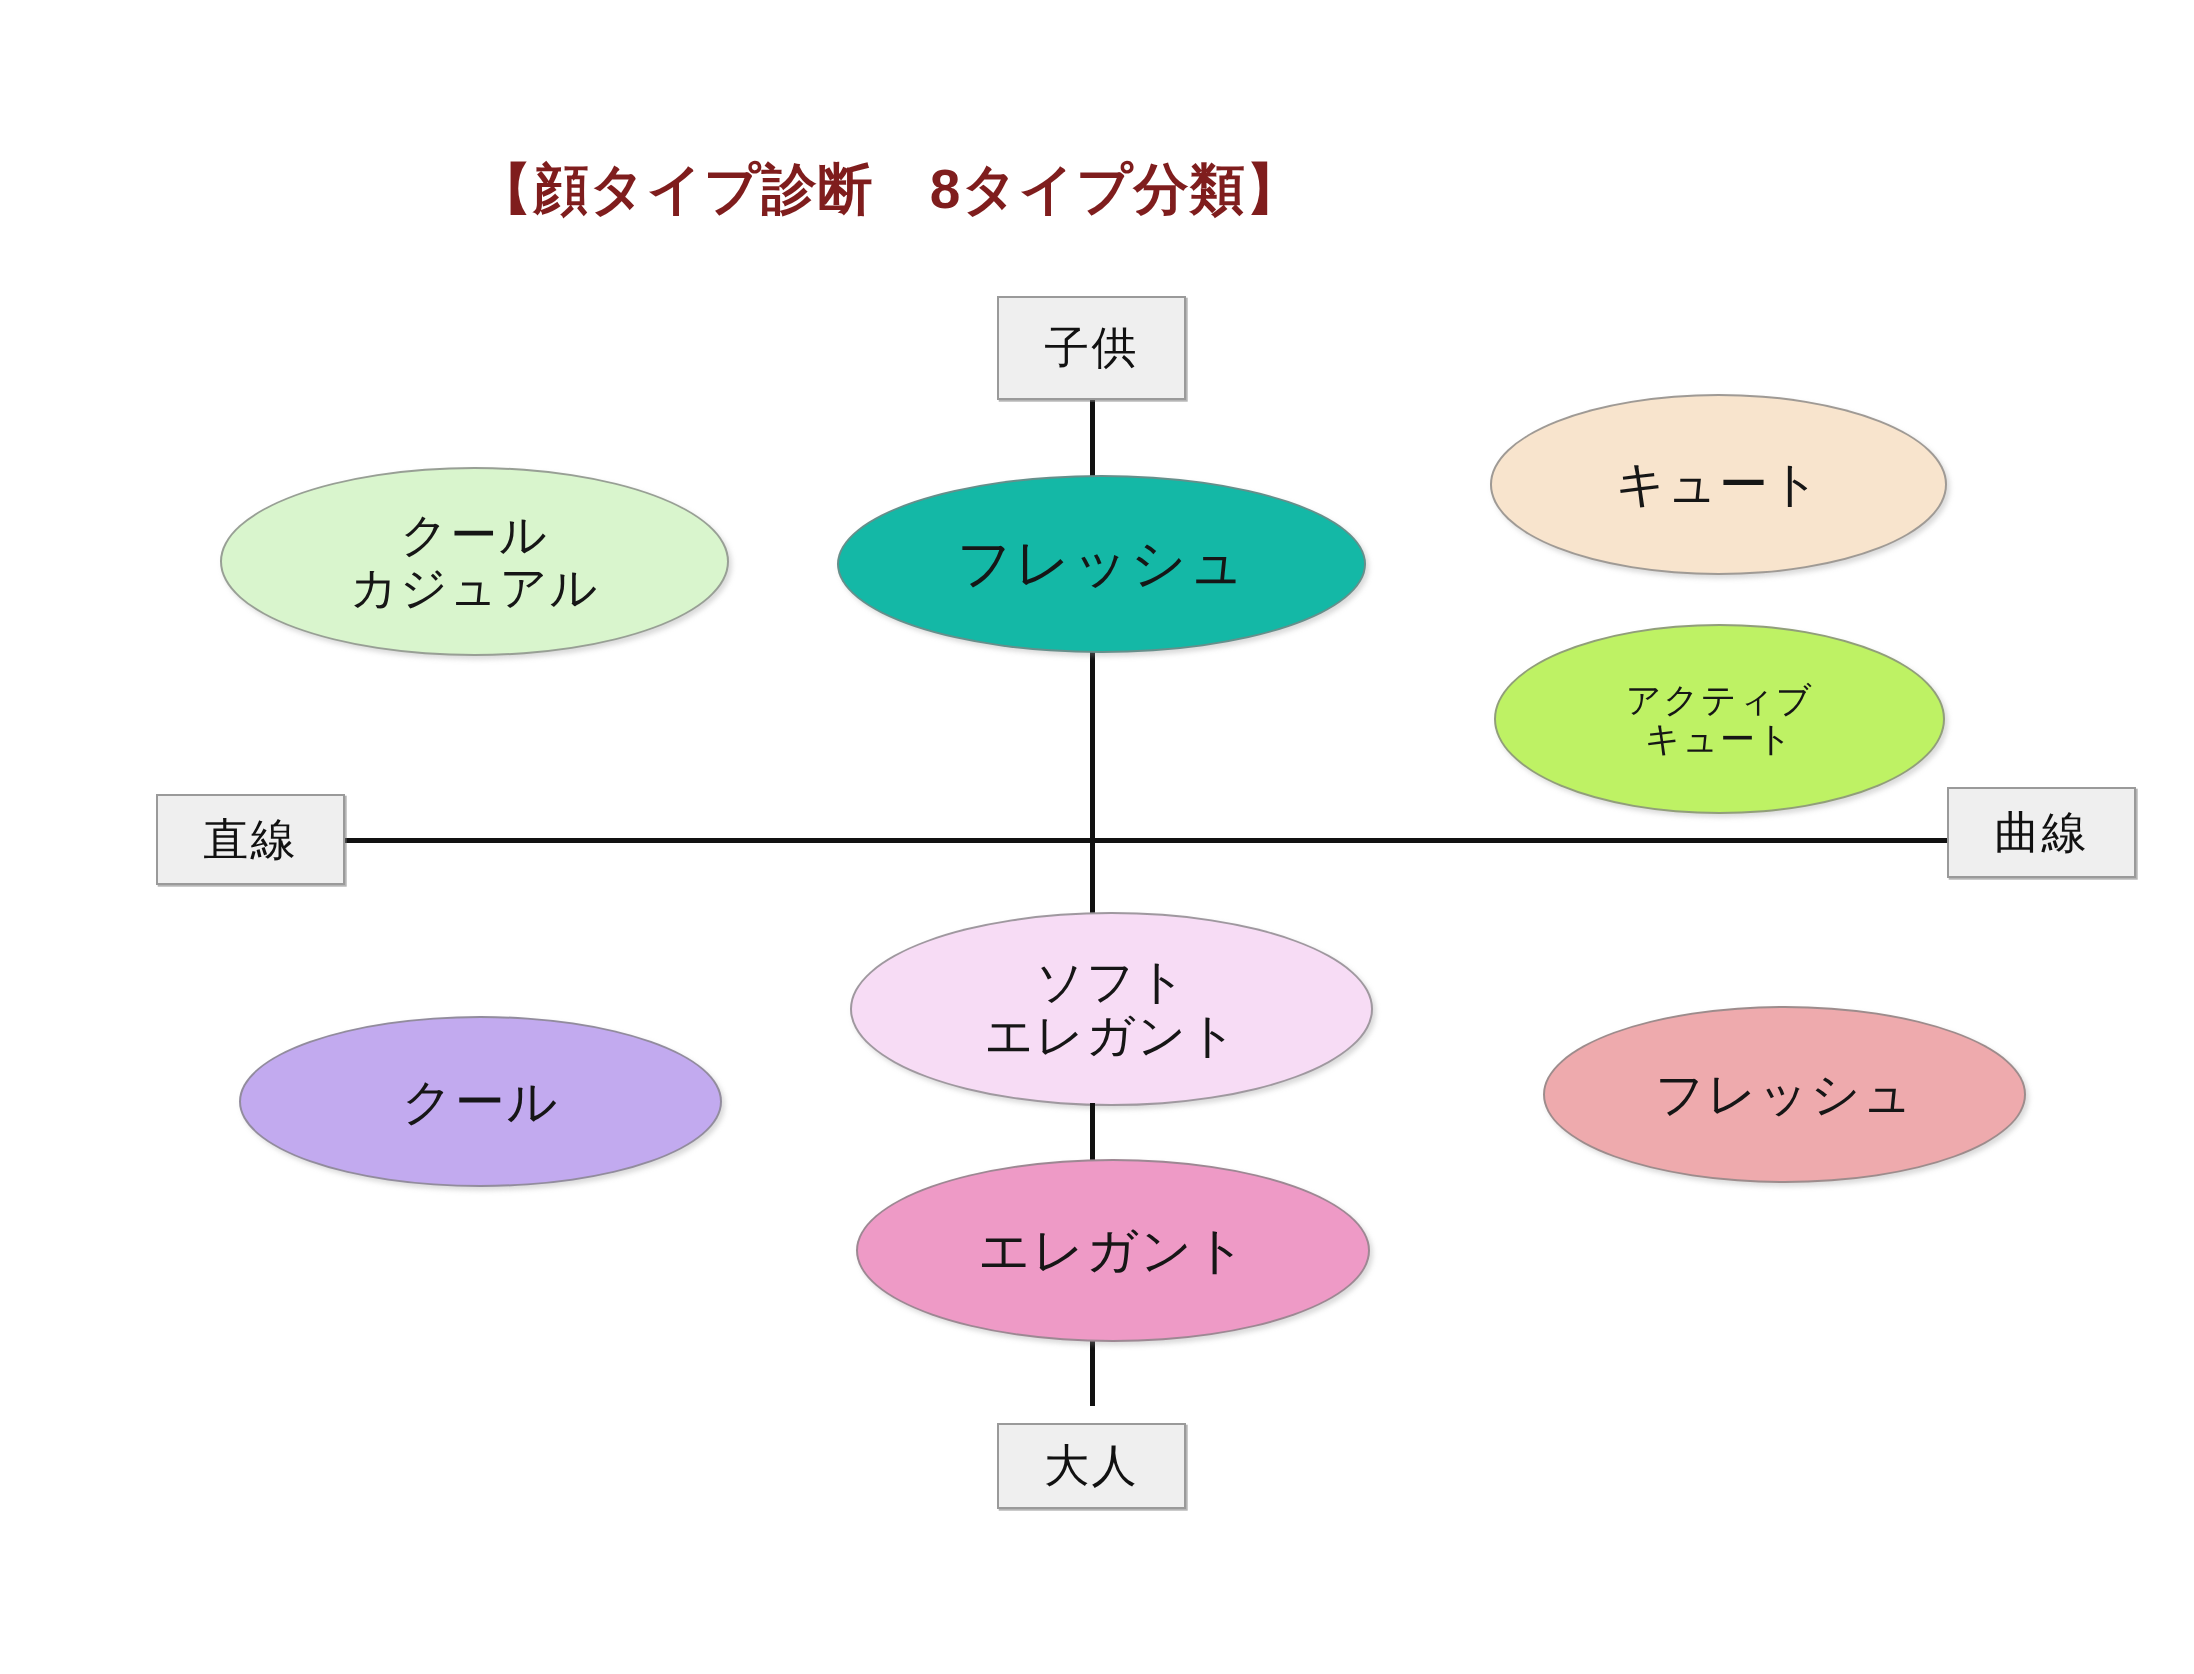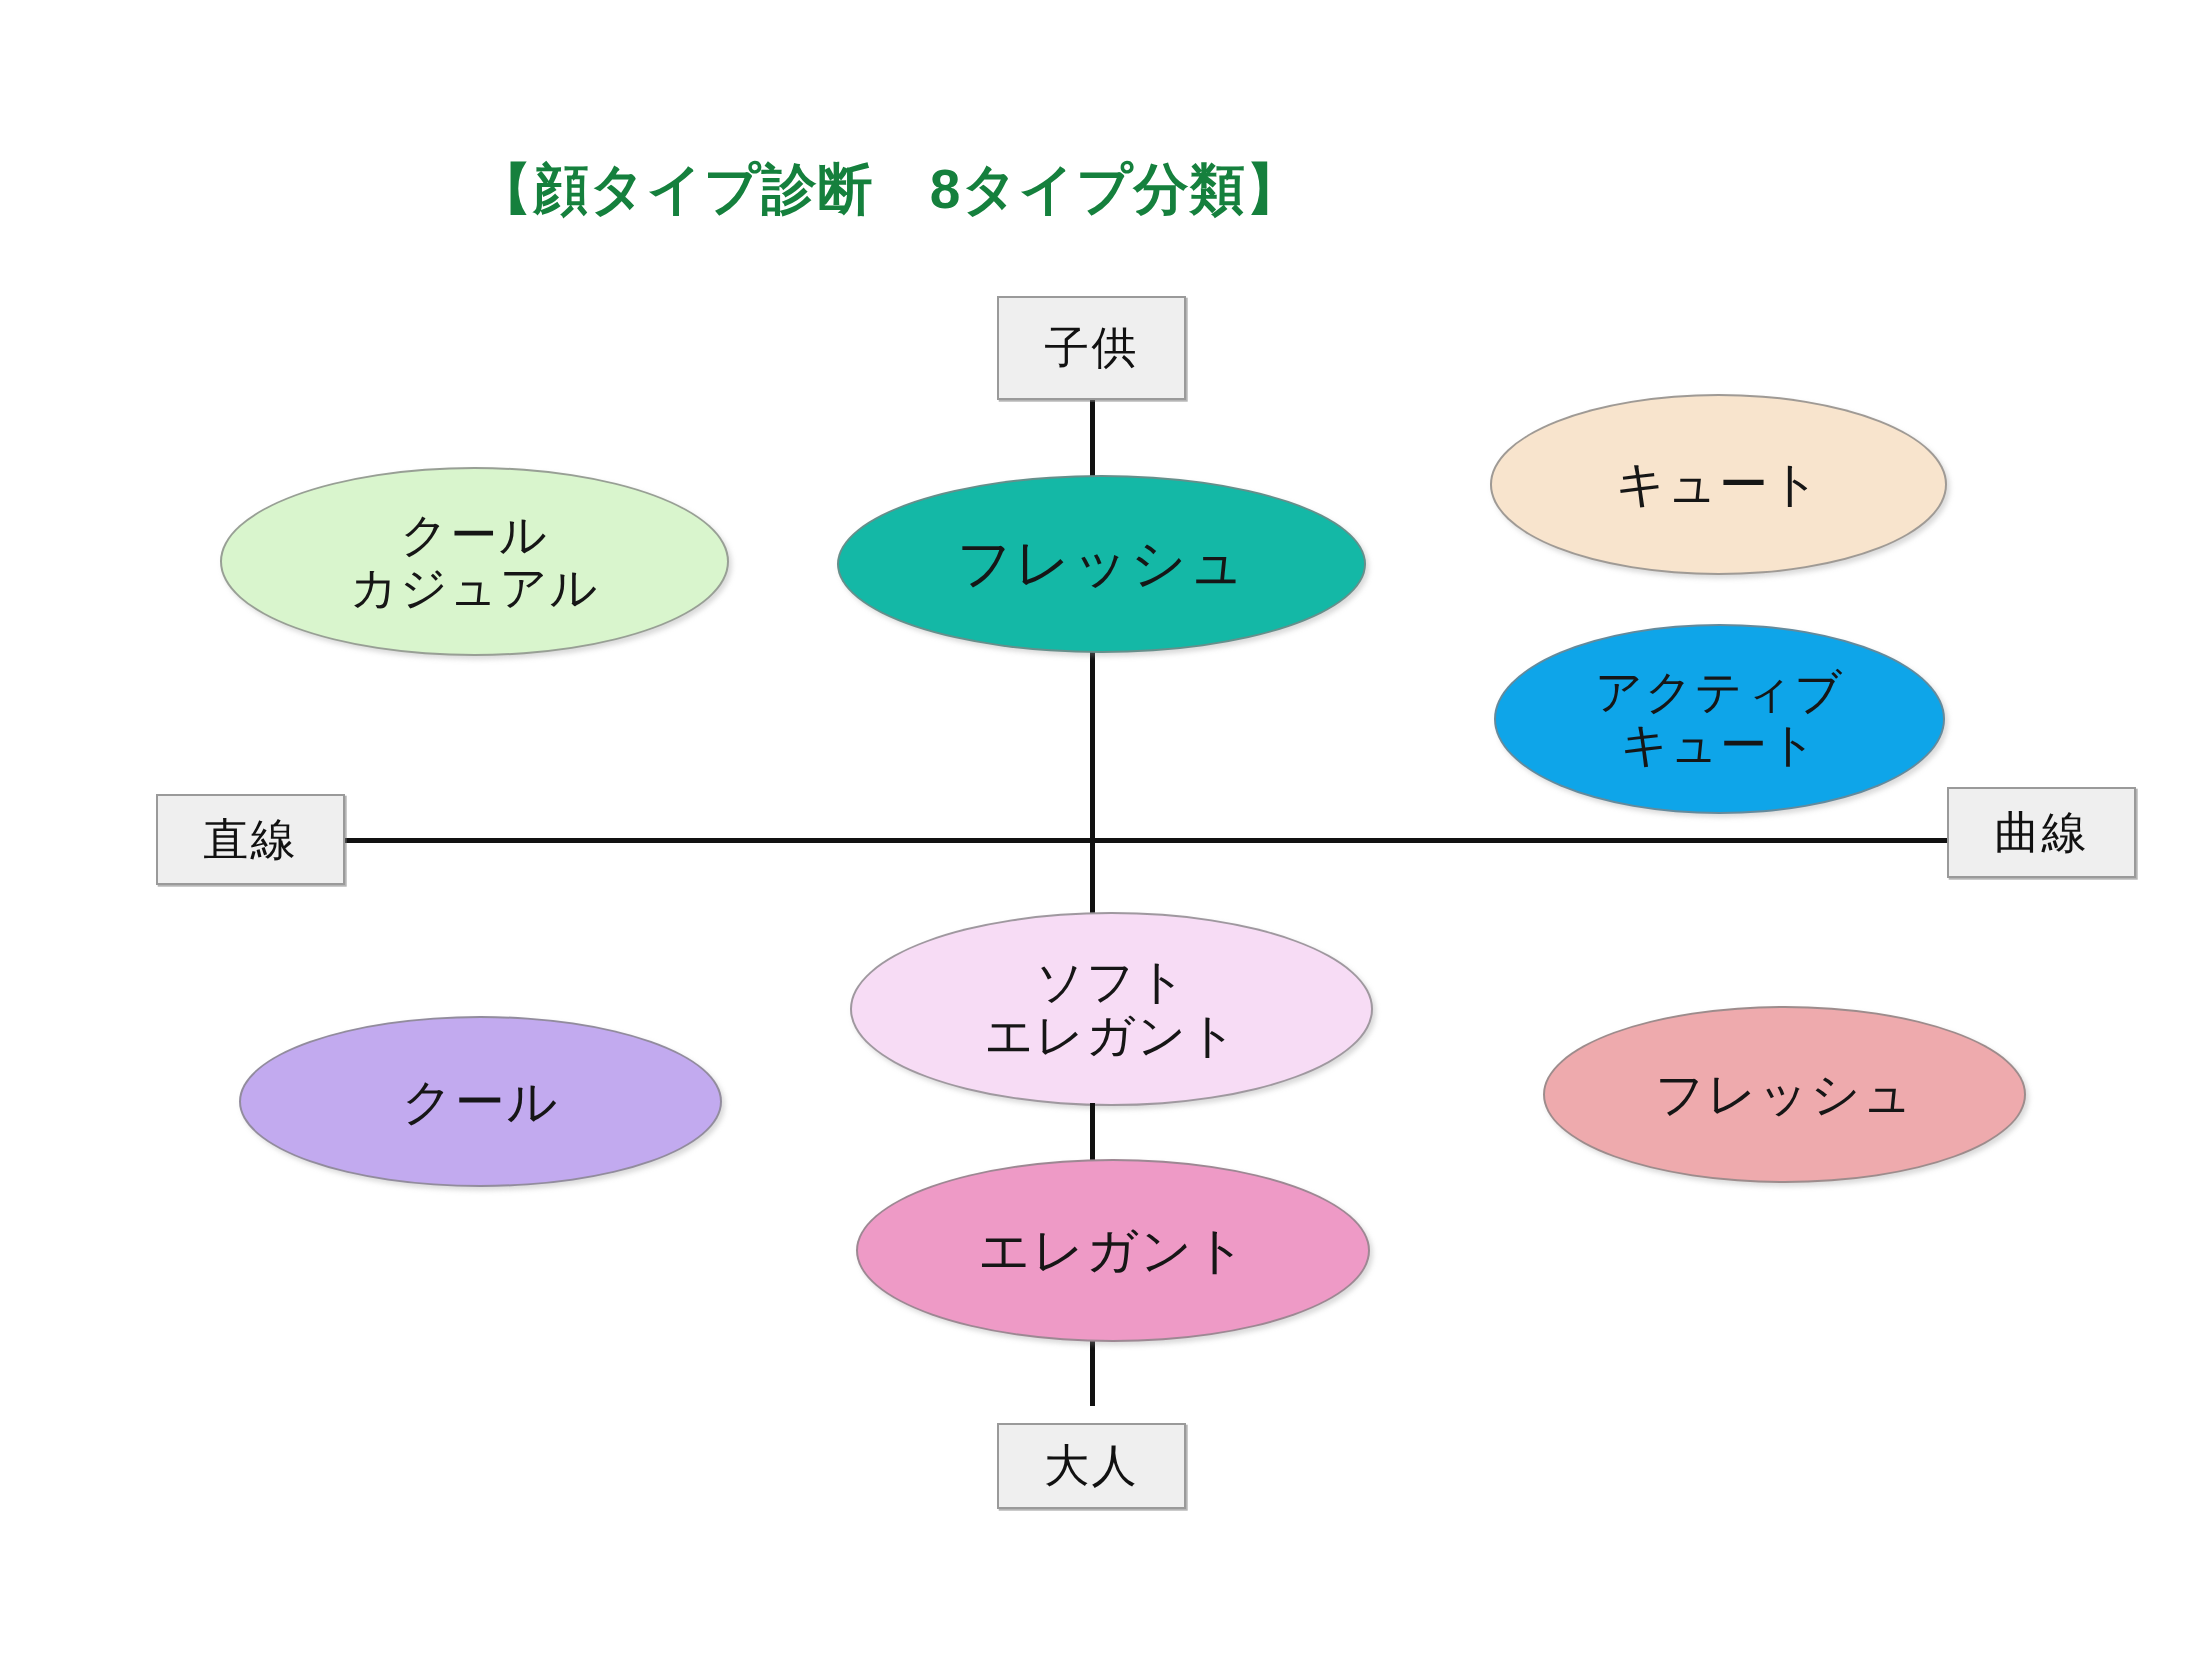--- a/index.html
+++ b/index.html
@@ -20,21 +20,21 @@
 
   
   #chart-title {
     position: absolute;
     left: 0;
     top: 153px;
     width: 1779px;
     text-align: center;
     font-size: 55px;
     font-weight: 700;
-    color: #15803d;
+    color: #7f1d1d;
     letter-spacing: 1.1px;
     white-space: nowrap;
   }
 
   
   .axis-line {
     position: absolute;
     background: #111111;
   }
   #axis-vertical {
@@ -98,21 +98,21 @@
   #ellipse-fresh {
     left: 837px; top: 475px;  width: 529px; height: 178px;
     background: #14b8a6; font-size: 55px;
   }
   #ellipse-cute {
     left: 1490px; top: 394px;  width: 457px; height: 181px;
     background: #f8e4cd; font-size: 49px;
   }
   #ellipse-active-cute {
     left: 1494px; top: 624px; width: 451px; height: 190px;
-    background: #0ea5e9; font-size: 47px;
+    background: #bef264; font-size: 35px;
   }
   #ellipse-soft-elegant {
     left: 850px; top: 912px; width: 523px; height: 194px;
     background: #f7dcf5; font-size: 48px; justify-content: center;
   }
   #ellipse-cool {
     left: 239px;  top: 1016px; width: 483px; height: 171px;
     background: #c2aaef; font-size: 50px;
   }
   #ellipse-feminine {

